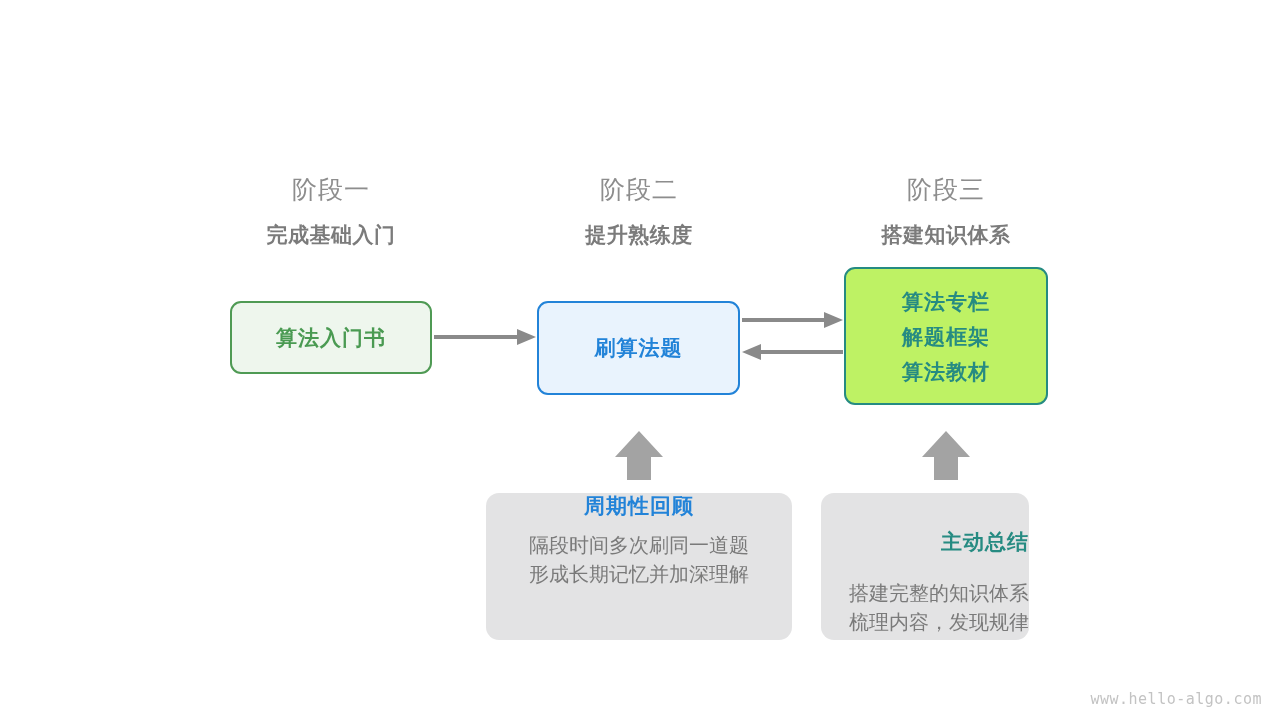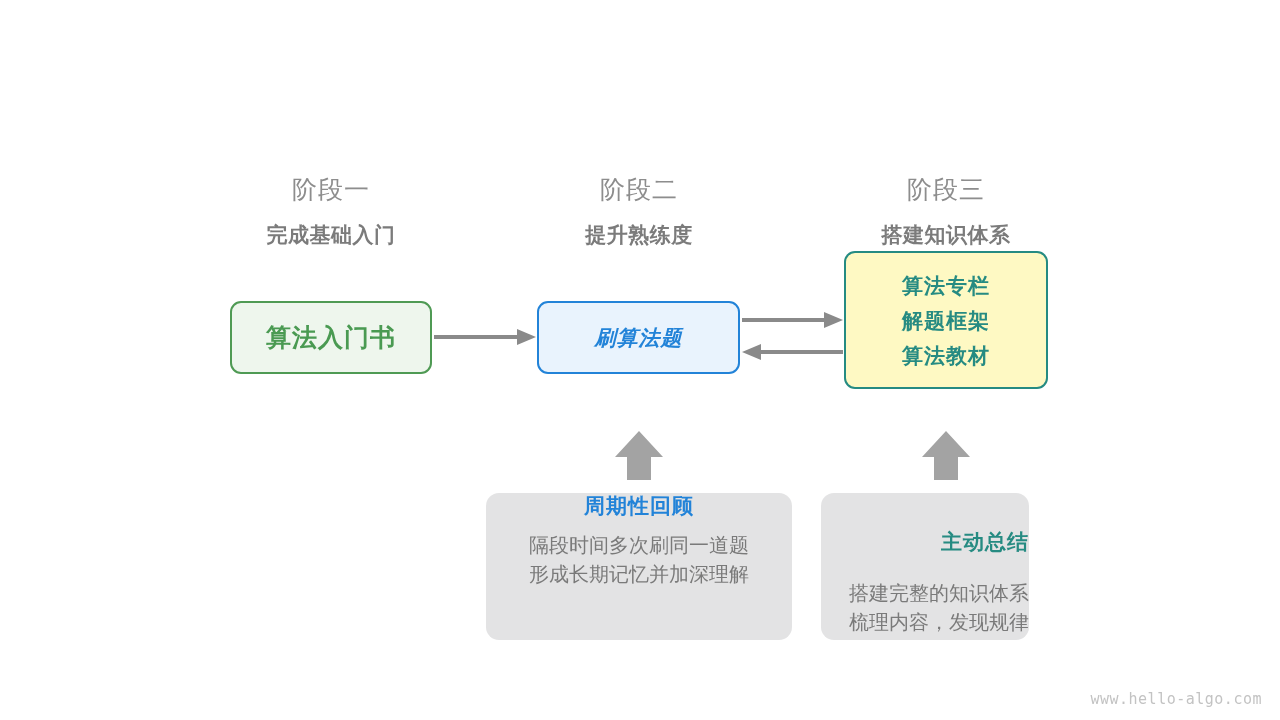--- a/index.html
+++ b/index.html
@@ -61,33 +61,32 @@
     font-weight: 700;
     letter-spacing: 1px;
     white-space: nowrap;
   }
 
   .node-book {
     left: 230px; top: 301px; width: 202px; height: 73px;
     background: #eef6ed;
     border: 2px solid #4f9a54;
   }
-  .node-book .node-label { font-size: 25px; color: #4a9a52; }
+  .node-book .node-label { font-size: 21px; color: #4a9a52; }
 
   .node-practice {
-    left: 537px; top: 301px; width: 203px; height: 73px;
+    left: 537px; top: 301px; width: 203px; height: 94px;
     background: #e9f3fd;
     border: 2px solid #2283d8;
-    font-style: italic;
   }
   .node-practice .node-label { font-size: 21px; color: #2283d8; }
 
   .node-system {
-    left: 844px; top: 251px; width: 204px; height: 138px;
-    background: #fef9c3;
+    left: 844px; top: 267px; width: 204px; height: 138px;
+    background: #bef264;
     border: 2px solid #258b82;
   }
   .node-system .node-label {
     font-size: 21px; color: #268b82; line-height: 35px;
   }
 
   
   .note {
     position: absolute;
     box-sizing: border-box;

